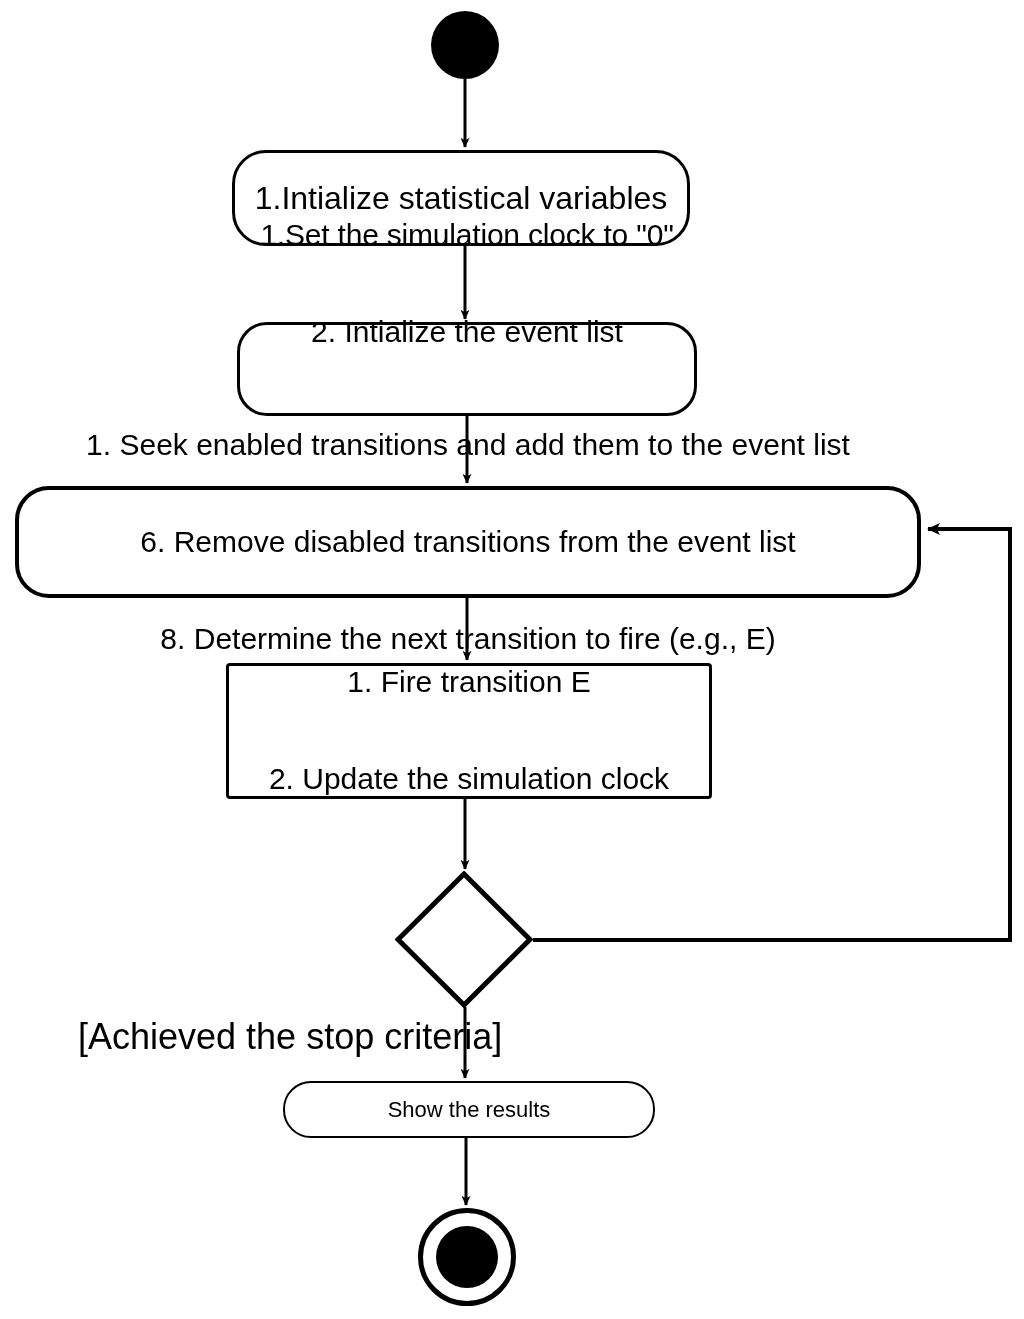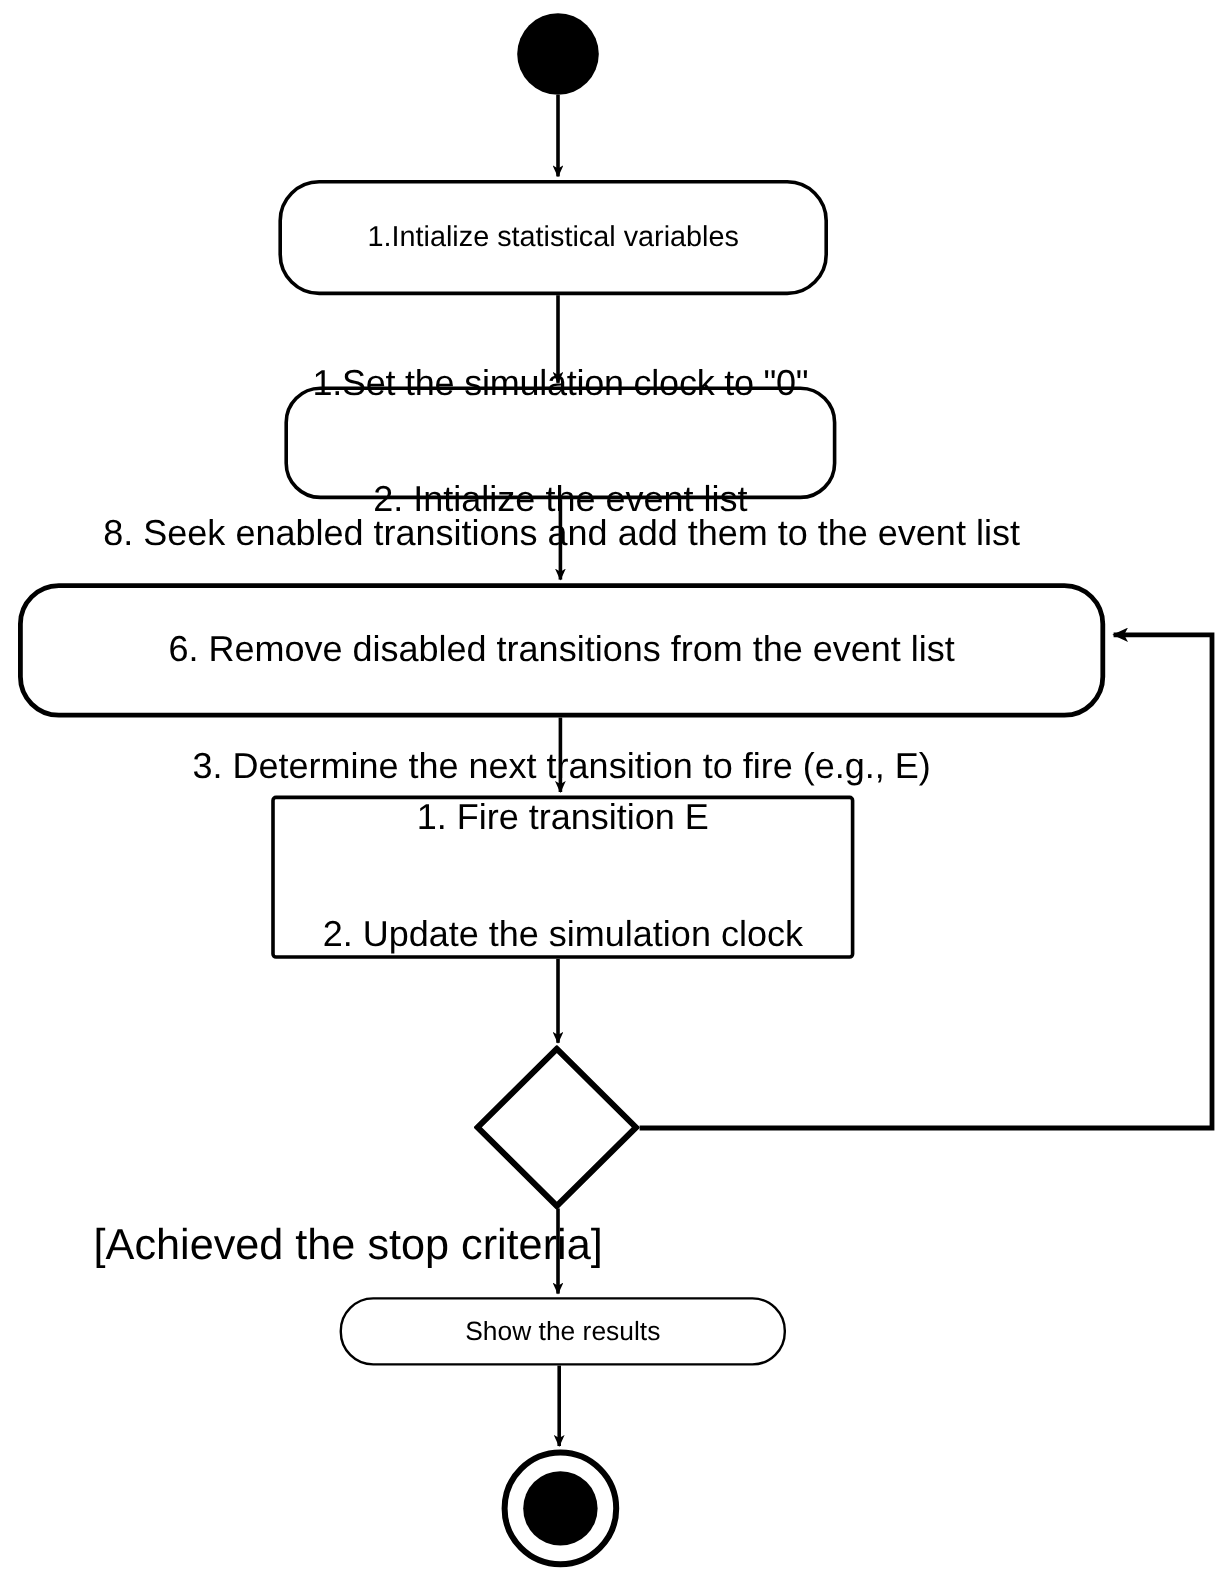--- a/index.html
+++ b/index.html
@@ -45,22 +45,22 @@
     width: 100%;
     line-height: 1.08;
     white-space: pre;
   }
   .node .ln {
     display: block;
     white-space: nowrap;
   }
 
   
-  #act-init      { left: 232px; top: 150px;  width: 458px; height: 96px;  font-size: 24px; }
-  #act-clock     { left: 237px; top: 322px;  width: 460px; height: 94px;  font-size: 30px; border-radius: 30px; }
+  #act-init      { left: 232px; top: 150px;  width: 458px; height: 96px;  font-size: 32px; }
+  #act-clock     { left: 237px; top: 322px;  width: 460px; height: 94px;  font-size: 30px; border-radius: 30px; align-items: flex-end; }
   #act-seek      { left: 15px;  top: 486px;  width: 906px; height: 112px; font-size: 30px; border-radius: 34px; border-width: 4px; }
   #act-fire      { left: 226px; top: 663px;  width: 486px; height: 136px; font-size: 30px; border-radius: 4px; }
   #act-show      { left: 283px; top: 1081px; width: 372px; height: 57px;  font-size: 22px; border-radius: 28px; border-width: 2px; }
 
   #act-clock .ln:first-child { letter-spacing: -0.2px; }
 
   
   #start-node {
     position: absolute;
     left: 431px;
@@ -158,23 +158,23 @@
 
   <div id="act-clock" class="node">
     <div class="lines">
       <span class="ln">1.Set the simulation clock to "0"</span>
       <span class="ln">2. Intialize the event list</span>
     </div>
   </div>
 
   <div id="act-seek" class="node">
     <div class="lines">
-      <span class="ln">8. Seek enabled transitions and add them to the event list</span>
+      <span class="ln">1. Seek enabled transitions and add them to the event list</span>
       <span class="ln">6. Remove disabled transitions from the event list</span>
-      <span class="ln">3. Determine the next transition to fire (e.g., E)</span>
+      <span class="ln">8. Determine the next transition to fire (e.g., E)</span>
     </div>
   </div>
 
   <div id="act-fire" class="node">
     <div class="lines">
       <span class="ln">1. Fire transition E</span>
       <span class="ln">2. Update the simulation clock</span>
     </div>
   </div>
 

